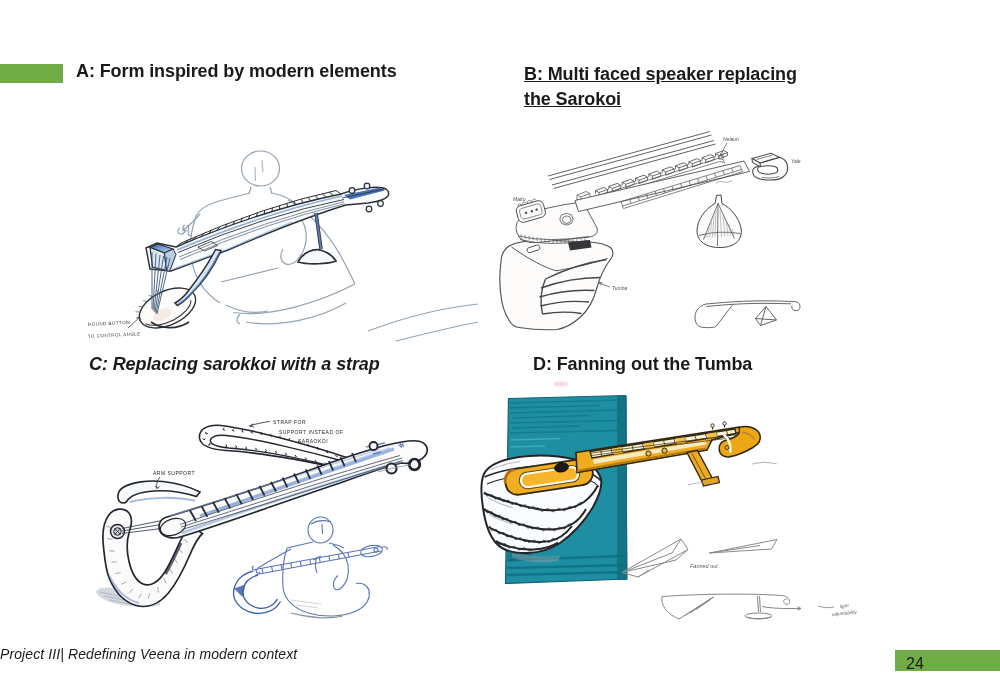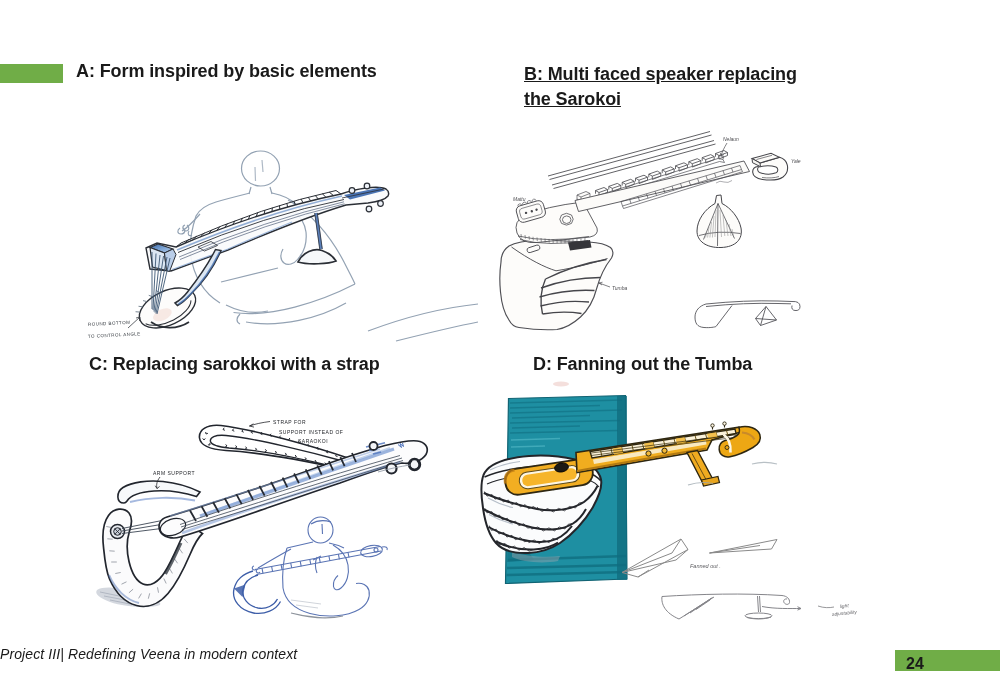--- a/index.html
+++ b/index.html
@@ -1,30 +1,30 @@
 <!DOCTYPE html>
 <html><head>
 <meta charset="utf-8">
 <style>
   html,body{margin:0;padding:0;}
   body{width:1000px;height:692px;background:#ffffff;position:relative;overflow:hidden;
        font-family:"Liberation Sans",sans-serif;}
   .hdr{position:absolute;font-weight:bold;color:#1a1a1a;font-size:18px;line-height:25px;letter-spacing:-0.1px;}
   #bar-top{position:absolute;left:0;top:64px;width:63px;height:19px;background:#70ad47;}
   #bar-bot{position:absolute;left:895px;top:650px;width:105px;height:20.5px;background:#70ad47;}
-  #pagenum{position:absolute;left:906px;top:654.5px;font-size:16px;font-weight:bold;color:#1a1a1a;}
+  #pagenum{position:absolute;left:906px;top:654.5px;font-size:16px;font-weight:normal;color:#1a1a1a;}
   #footer{position:absolute;left:0px;top:646px;width:975px;font-style:italic;
           font-size:14px;color:#1a1a1a;font-weight:400;letter-spacing:0.1px;}
 </style>
 </head>
 <body>
 <div id="bar-top"></div>
-<div class="hdr" style="left:76px;top:59px;">A: Form inspired by basic elements</div>
+<div class="hdr" style="left:76px;top:59px;">A: Form inspired by modern elements</div>
 <div class="hdr" style="left:524px;top:62px;text-decoration:underline;">B: Multi faced speaker replacing<br>the Sarokoi</div>
-<div class="hdr" style="left:89px;top:352px;">C: Replacing sarokkoi with a strap</div>
+<div class="hdr" style="left:89px;top:352px;font-style:italic;">C: Replacing sarokkoi with a strap</div>
 <div class="hdr" style="left:533px;top:352px;text-align:center;">D: Fanning out the Tumba</div>
 <div id="footer">Project III| Redefining Veena in modern context</div>
 <div id="bar-bot"></div>
 <div id="pagenum">24</div>
 <svg id="art" width="1000" height="692" viewBox="0 0 1000 692" style="position:absolute;left:0;top:0;">
 
 <g id="skA">
  <defs>
   <linearGradient id="blueTop" x1="0" y1="0" x2="1" y2="1">
    <stop offset="0" stop-color="#35629f"></stop>

